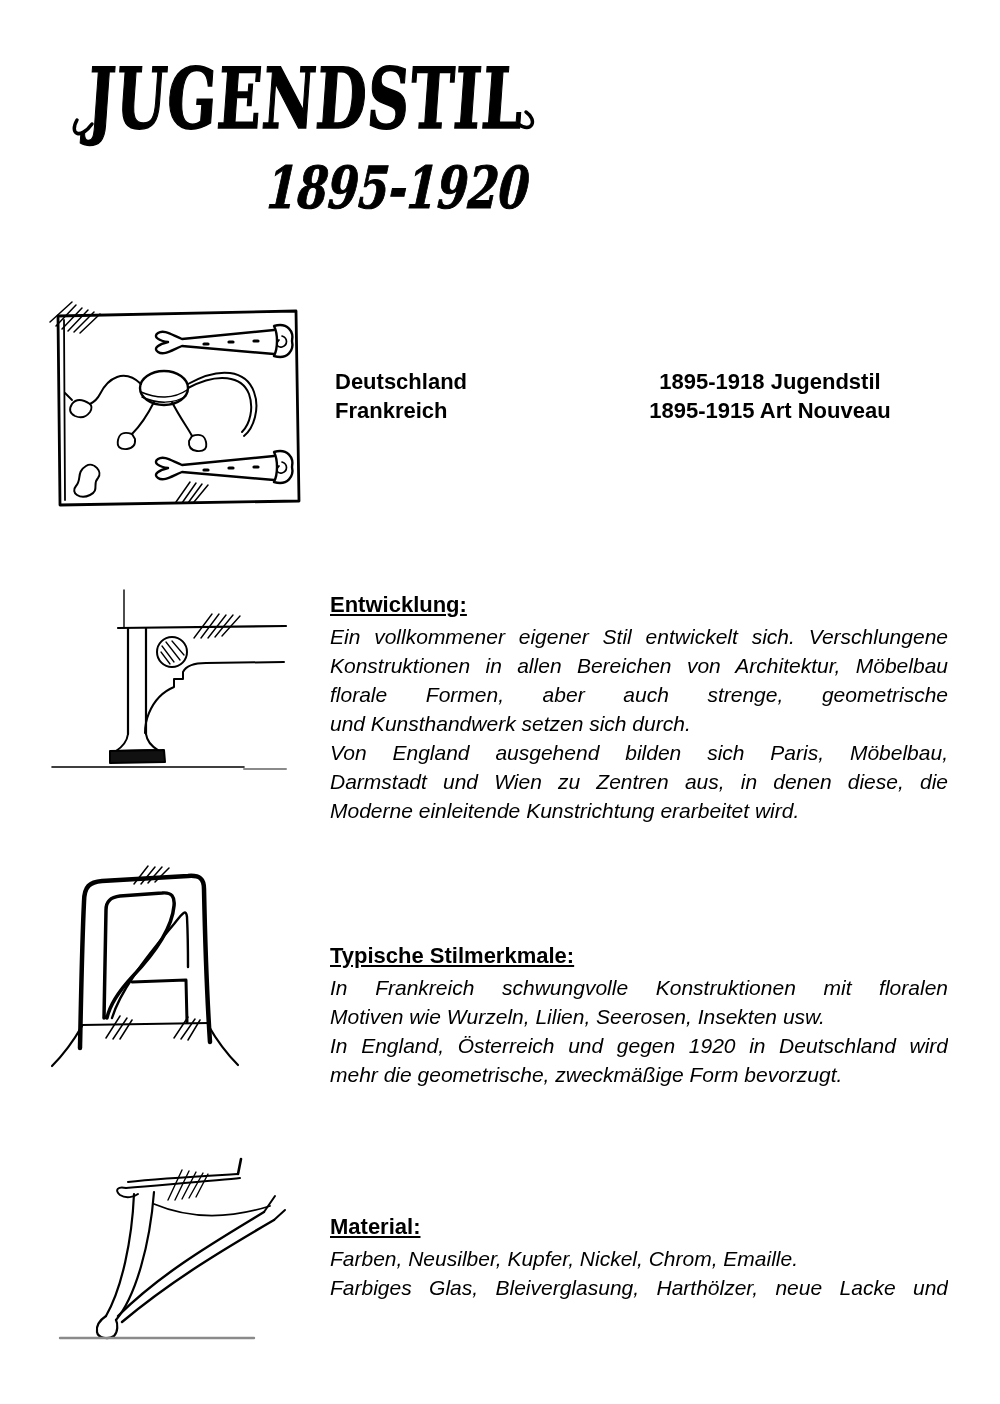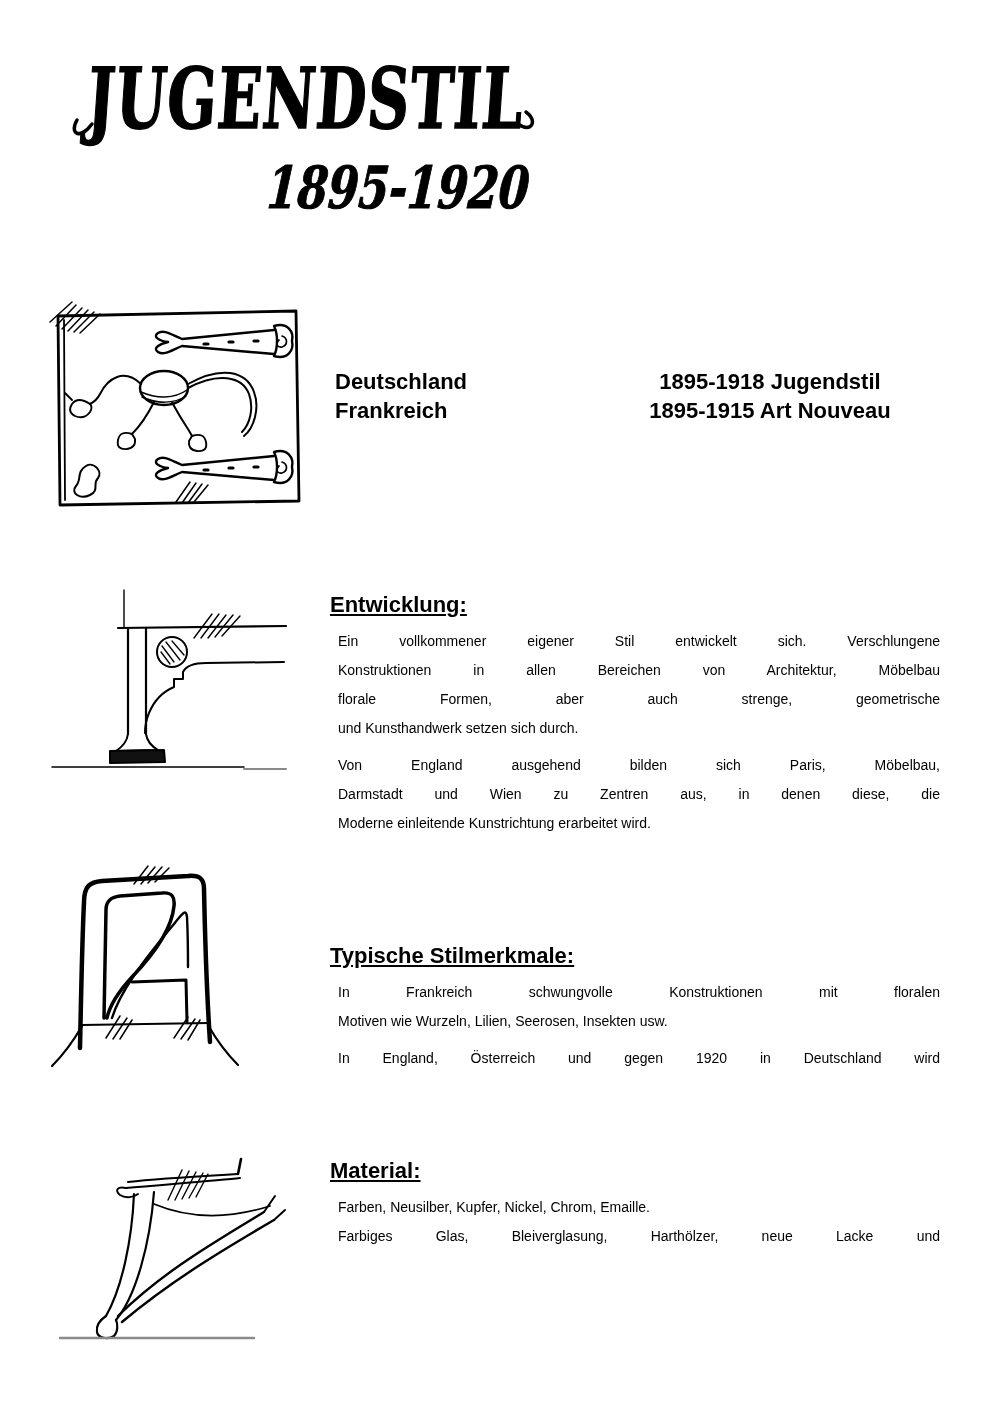--- a/index.html
+++ b/index.html
@@ -15,21 +15,21 @@
 
   
   .period-table { left:335px; top:367px; width:604px; }
   .period-row { display:flex; font-weight:bold; font-size:22px; line-height:29px; }
   .period-country { width:266px; flex:0 0 266px; }
   .period-name { flex:1;text-align:center; }
 
   
   .content-col { left:330px; width:618px; }
   .sec-heading { font-size:22px; font-weight:bold; line-height:28px; margin:0 0 3px 0;text-decoration:underline; }
-  .para { margin:8px; font-size:14px; line-height:29px; }
+  .para { margin:0; font-size:21px; line-height:29px;font-style:italic; }
   .jline { display:block; height:29px; overflow:hidden;
            text-align:justify; text-align-last:justify; }
   .jline.jlast { text-align-last:left; }
 
   svg.lineart { stroke:#000; fill:none; stroke-linecap:round; stroke-linejoin:round; }
 </style>
 </head>
 <body>
 
 <div class="page">
@@ -126,38 +126,39 @@
   </svg>
 
   <section class="abs content-col" style="top:942px;">
     <h2 class="sec-heading">Typische Stilmerkmale:</h2>
     <p class="para">
       <span class="jline">In Frankreich schwungvolle Konstruktionen mit floralen</span>
       <span class="jline jlast">Motiven wie Wurzeln, Lilien, Seerosen, Insekten usw.</span>
     </p>
     <p class="para">
       <span class="jline">In England, Österreich und gegen 1920 in Deutschland wird</span>
+      <span class="jline jlast">mehr die geometrische, zweckmäßige Form bevorzugt.</span>
     </p>
   </section>
 
   <svg class="abs lineart" style="left:42px; top:1148px;" width="250" height="197" viewBox="0 0 250 197">
     <path d="M86,34 C120,30 180,27 196,26 M84,40 C130,36 180,32 198,30" stroke-width="2"></path>
     <path d="M196,26 L199,11" stroke-width="2.6"></path>
     <path d="M84,40 C76,38 72,42 78,47 C84,51 92,49 96,46" stroke-width="2"></path>
     <path d="M126,52 L140,22 M133,52 L147,23 M140,51 L154,24 M147,50 L161,25 M154,49 L166,26" stroke-width="1.4"></path>
     <path d="M92,46 C90,92 80,140 64,168" stroke-width="2.2"></path>
     <path d="M112,44 C108,96 94,148 74,172" stroke-width="2.2"></path>
     <path d="M112,56 C150,72 190,70 228,58" stroke-width="1.8"></path>
     <path d="M76,168 C120,124 176,92 222,64 M80,174 C130,132 184,100 232,72" stroke-width="2.4"></path>
     <path d="M222,64 L233,48 M232,72 L243,62" stroke-width="2"></path>
     <path d="M64,168 C58,172 54,178 55,184 C56,190 66,192 72,188 C76,184 76,176 74,172" stroke-width="2.2"></path>
     <path d="M18,190 L212,190" stroke="#8a8a8a" stroke-width="2.4"></path>
   </svg>
 
-  <section class="abs content-col" style="top:1157px;">
+  <section class="abs content-col" style="top:1213px;">
     <h2 class="sec-heading">Material:</h2>
     <p class="para">
       <span class="jline jlast">Farben, Neusilber, Kupfer, Nickel, Chrom, Emaille.</span>
       <span class="jline">Farbiges Glas, Bleiverglasung, Harthölzer, neue Lacke und</span>
     </p>
   </section>
 
 </div>
 
 </body></html>

